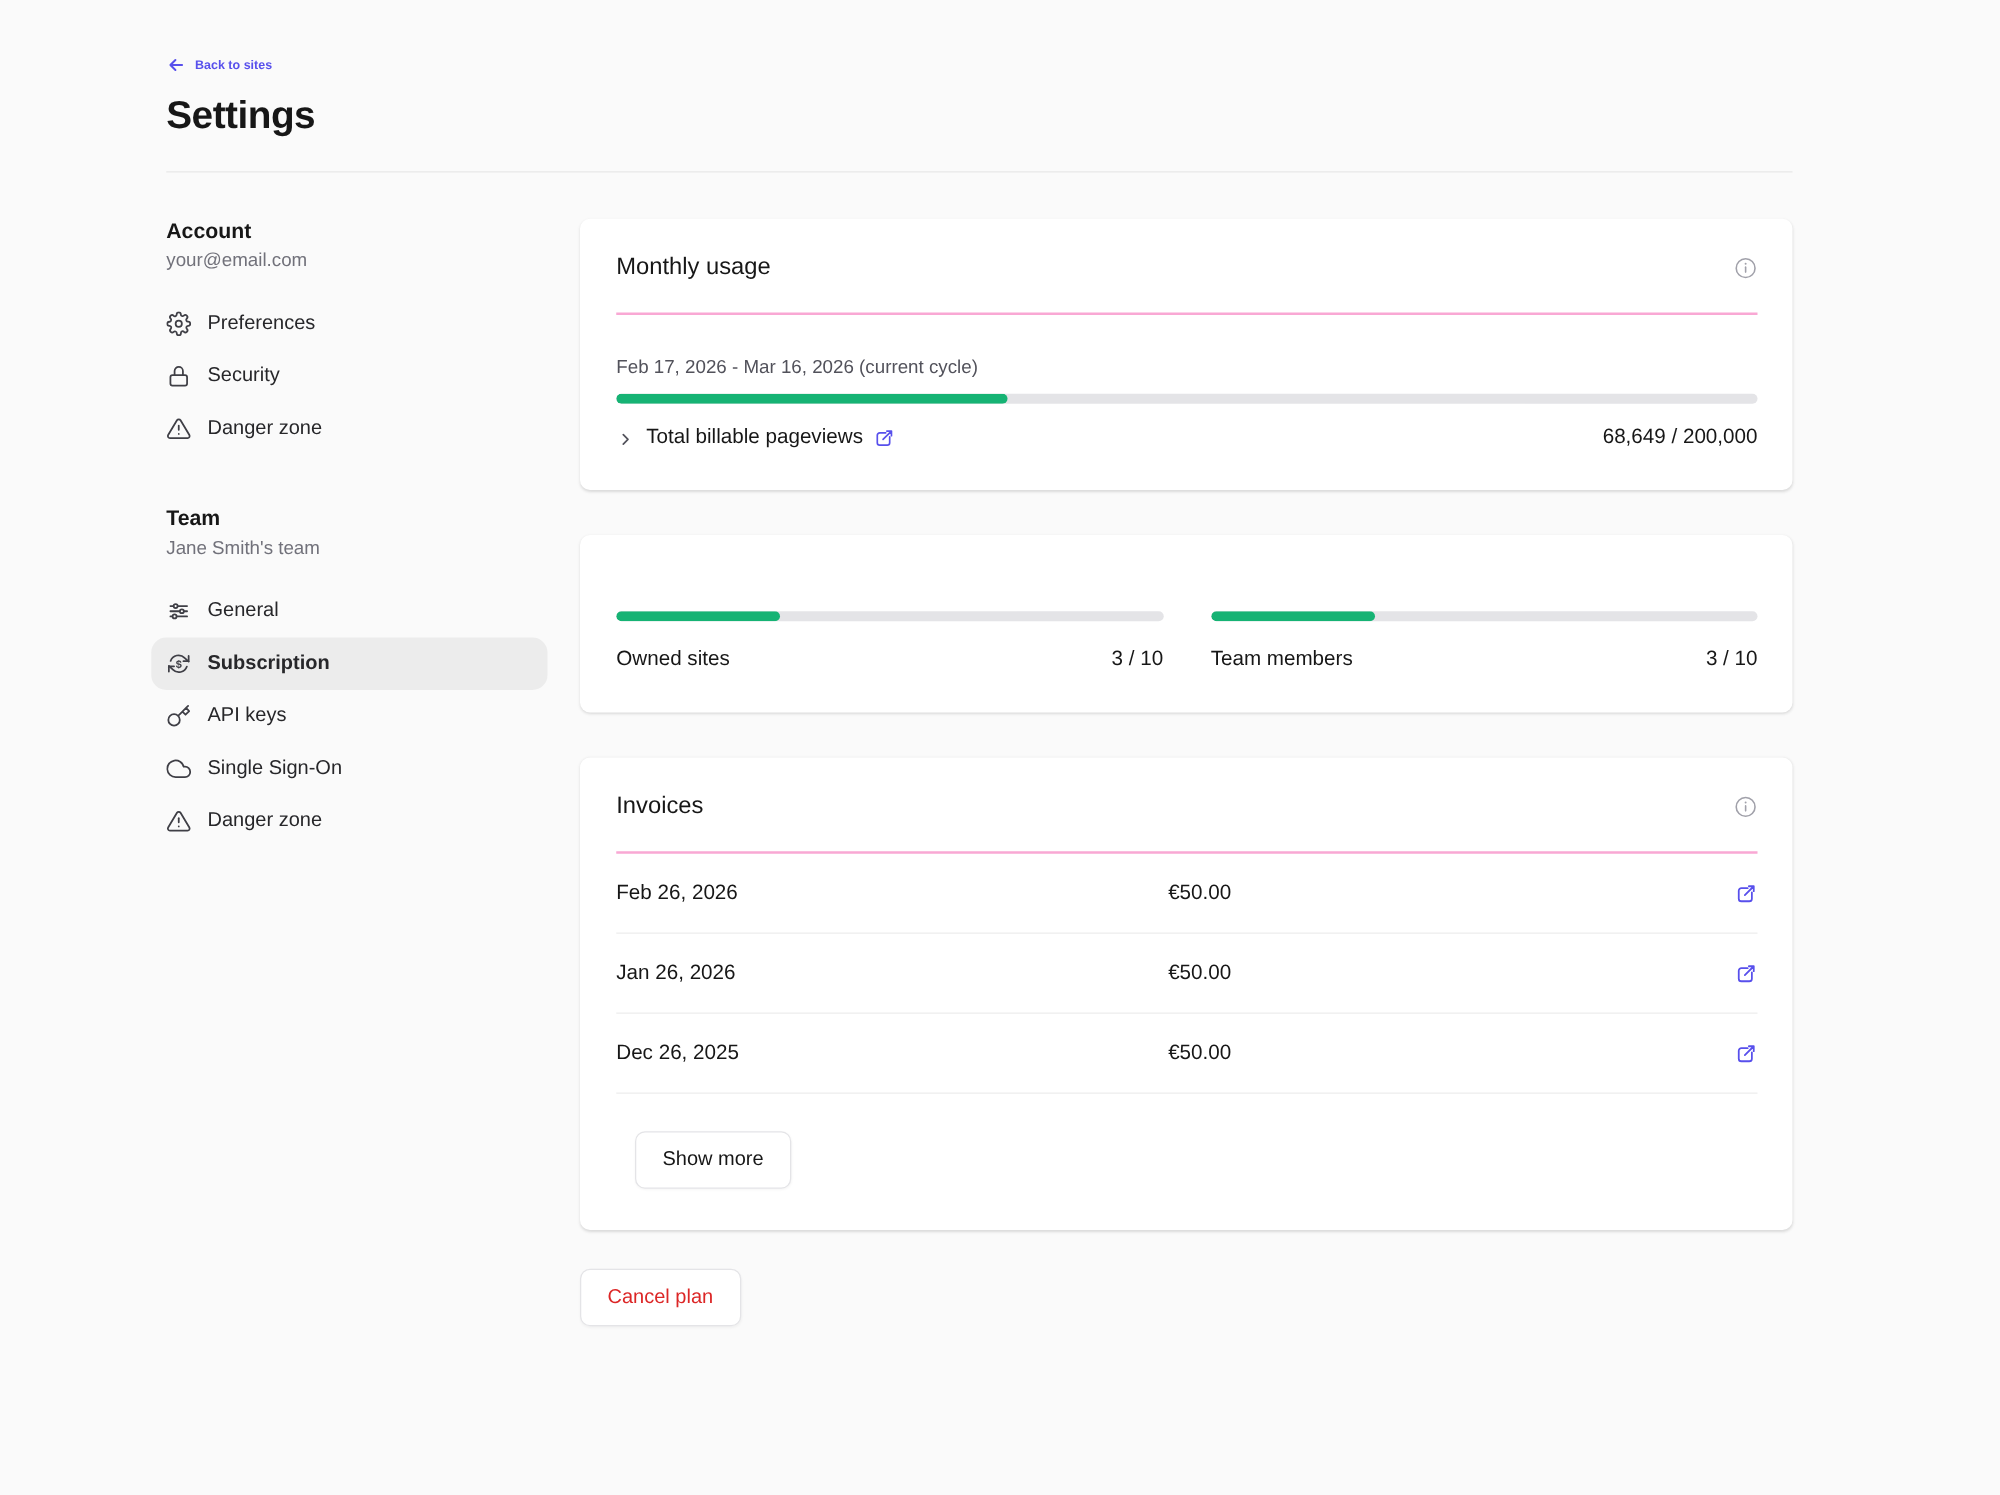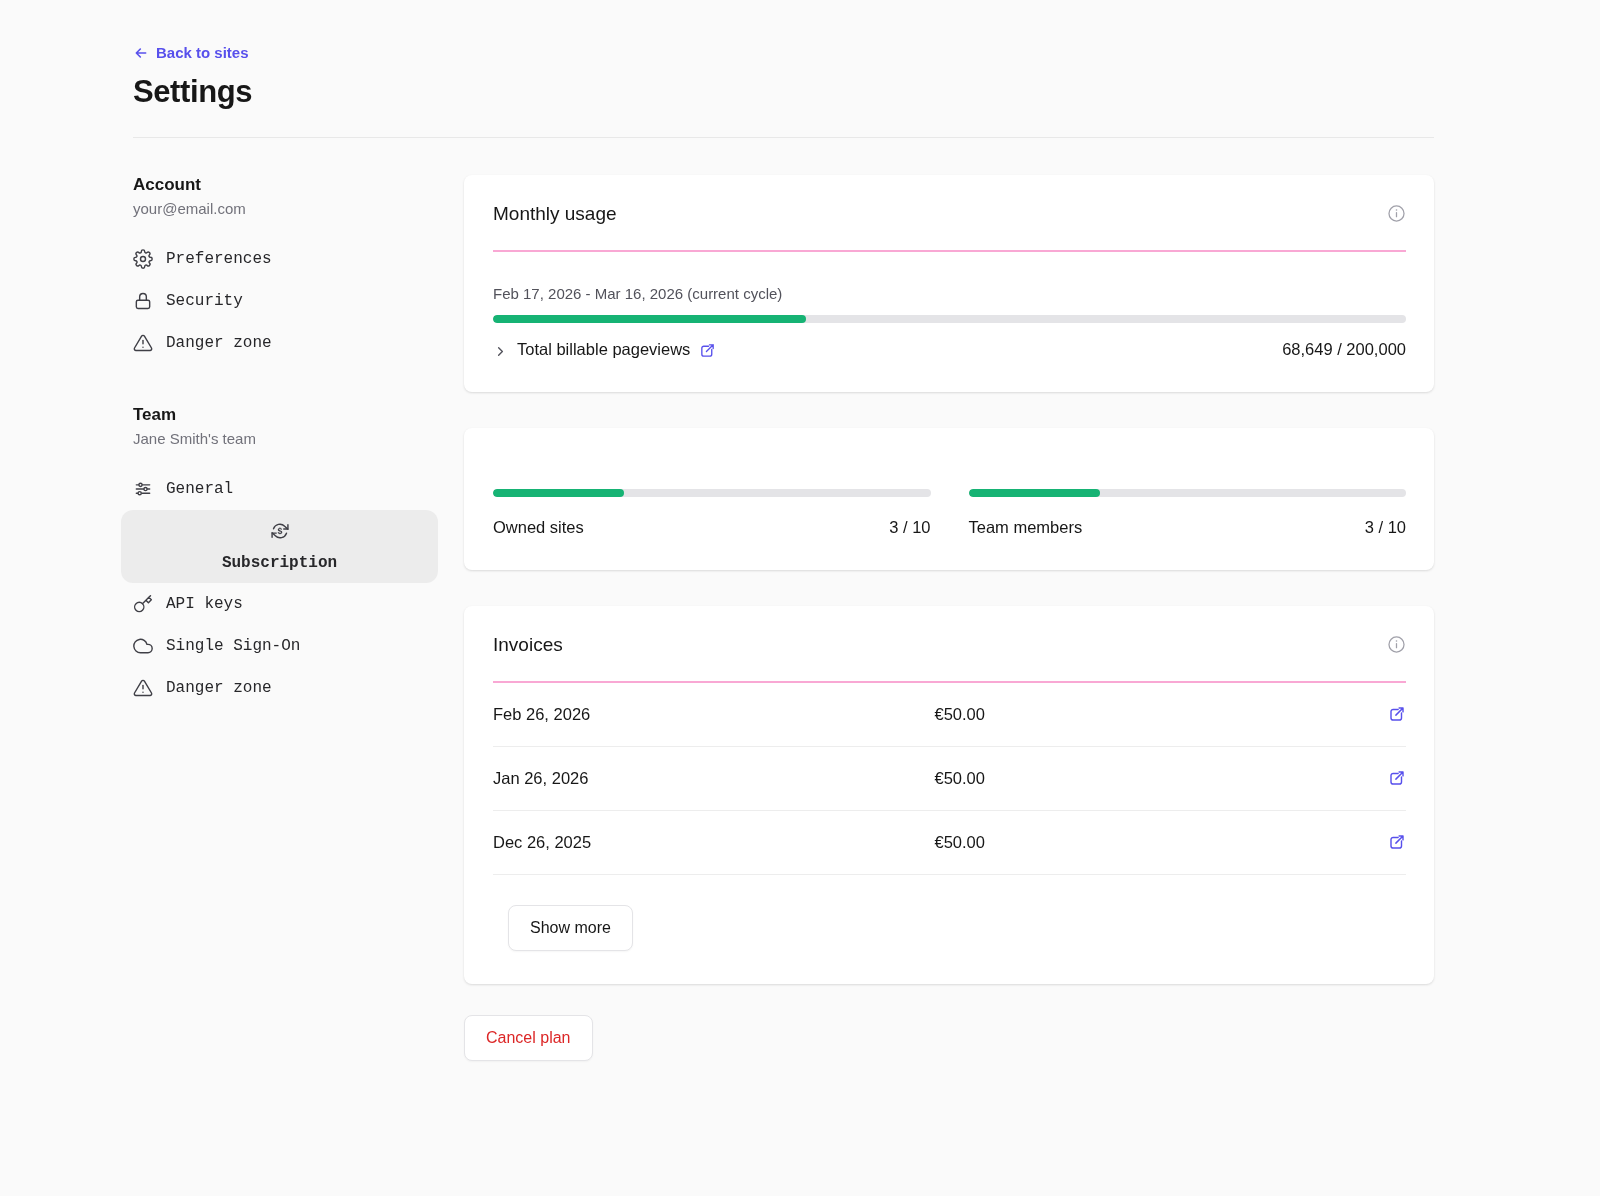--- a/index.html
+++ b/index.html
@@ -8,44 +8,44 @@
     background: #fafafa;
     font-family: "Liberation Sans", sans-serif;
     color: #18181b;
     -webkit-font-smoothing: antialiased;
   }
   .page { padding: 44px 166px 60px 133px; }
 
   
   .back-link {
     display: inline-flex; align-items: center; gap: 7px;
-    color: #5850ec; font-size: 15px; font-weight: 700;
+    color: #5850ec; font-size: 10px; font-weight: 700;
     text-decoration: none; cursor: pointer;
   }
   .back-link svg { width: 16px; height: 16px; }
   h1.page-title {
     font-size: 31px; font-weight: 700; letter-spacing: -0.4px;
     margin: 9px 0 27px; color: #171717;
   }
   .header-divider { border: none; border-top: 1px solid #e8e8e8; margin: 0 0 37px; }
 
   
   .layout { display: grid; grid-template-columns: 305px 1fr; column-gap: 26px; align-items: start; }
 
   
   .side-section + .side-section { margin-top: 41px; }
   .side-heading { font-size: 17px; font-weight: 700; color: #171717; }
   .side-sub { font-size: 15px; color: #71717a; margin-top: 5px; }
   .side-nav { list-style: none; margin: 21px 0 0 -12px; }
   .side-item {
     display: flex; align-items: center; gap: 13px;
     padding: 11px 12px; border-radius: 12px;
-    font-size: 16px; color: #27272a; cursor: pointer; font-family: Liberation Mono, monospace;
-  }
-  .side-item.selected { background: #ececec; font-weight: 600; flex-direction: column; }
+    font-size: 16px; color: #27272a; cursor: pointer;
+  }
+  .side-item.selected { background: #ececec; font-weight: 600; }
   .side-item .nav-icon { width: 20px; height: 20px; flex: 0 0 20px; color: #3f3f46; display: inline-flex; }
   .side-item .nav-icon svg { width: 20px; height: 20px; }
 
   
   .card {
     background: #ffffff; border-radius: 8px;
     box-shadow: 0 1px 2px rgba(0,0,0,.06), 0 1px 3px rgba(0,0,0,.08);
     padding: 28px 28px 33px 29px;
   }
   .card + .card { margin-top: 36px; }

